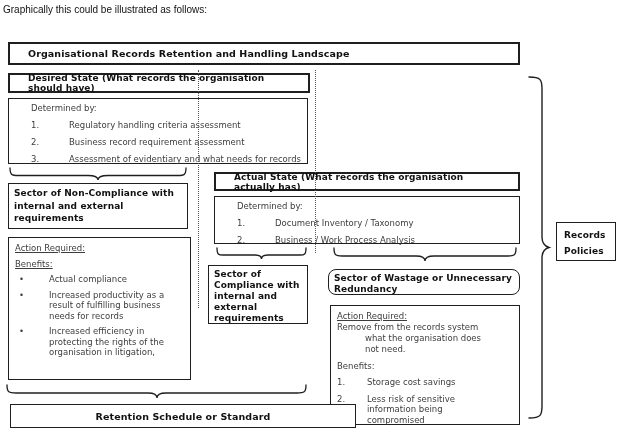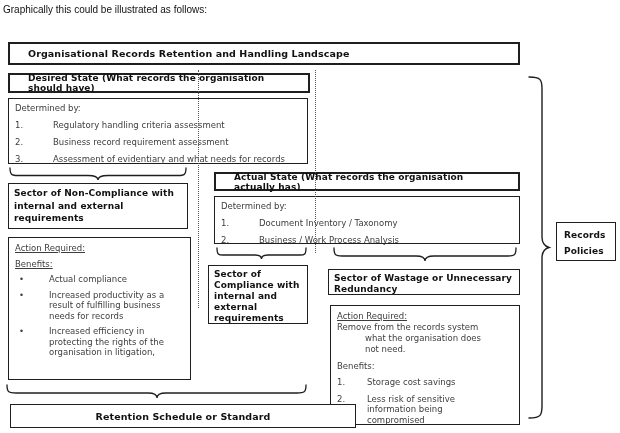--- a/index.html
+++ b/index.html
@@ -11,21 +11,21 @@
     position:absolute; left:3px; top:4px;
     font-family:"Liberation Sans", sans-serif; font-size:10px; color:#111;
   }
   .box {
     position:absolute; box-sizing:border-box; background:#fff;
     border:1.5px solid #1f1f1f;
   }
   .thick { border-width:2px; }
   .hdr { font-weight:bold; color:#111; font-size:9px; letter-spacing:.1px; }
   .hdr-line { display:flex; align-items:center; padding:0 18px; }
-  .body-txt { font-size:8.5px; color:#3d3d3d; }
+  .body-txt { font-size:8.5px; color:#3d3d3d;padding-left:16px; }
   .ml { white-space:pre-line; }
   .det-label { padding:4px 0 0 6px; }
   .det-row { display:flex; margin:7px 0 0 6px; }
   .det-num { width:38px; flex:0 0 38px; }
   .pad { padding:5px 4px 0 6px; }
   .underlined { text-decoration:underline; }
   .hang-left  { margin:5px 0 0 0; padding-left:38px; text-indent:-38px; line-height:11px; }
   .hang-right { margin:1px 0 0 0; padding-left:28px; text-indent:-28px; line-height:11px; }
   .bullet-row { display:flex; margin-top:5px; line-height:10.5px; }
   .bullet-mark { width:30px; flex:0 0 30px; padding-left:4px; }
@@ -121,21 +121,21 @@
   <svg class="brace" style="left:332px; top:246px;" width="186" height="17" viewBox="0 0 186 17">
     <path d="M2,2 C2,9.5 4,10 10,10 L84,10 C89,10 93,11 93,15 C93,11 97,10 102,10 L176,10 C182,10 184,9.5 184,2" fill="none" stroke="#1f1f1f" stroke-width="1.3" stroke-linecap="round"></path>
   </svg>
 
   <div class="box hdr sector ml" style="left:208px; top:265px; width:100px; height:59px;">Sector of
 Compliance with
 internal and
 external
 requirements</div>
 
-  <div class="box hdr sector ml" style="left:328px; top:269px; width:192px; height:26px;">Sector of Wastage or Unnecessary
+  <div class="box hdr sector ml" style="left:328px; top:269px; width:192px; height:26px;border-radius:8px;">Sector of Wastage or Unnecessary
 Redundancy</div>
 
   <div class="box body-txt pad" style="left:330px; top:305px; width:190px; height:120px;">
     <div class="underlined">Action Required:</div>
     <div class="ml hang-right">Remove from the records system
 what the organisation does
 not need.</div>
     <div style="margin-top:6px;">Benefits:</div>
     <div class="num-row">
       <span class="num-col">1.</span>

